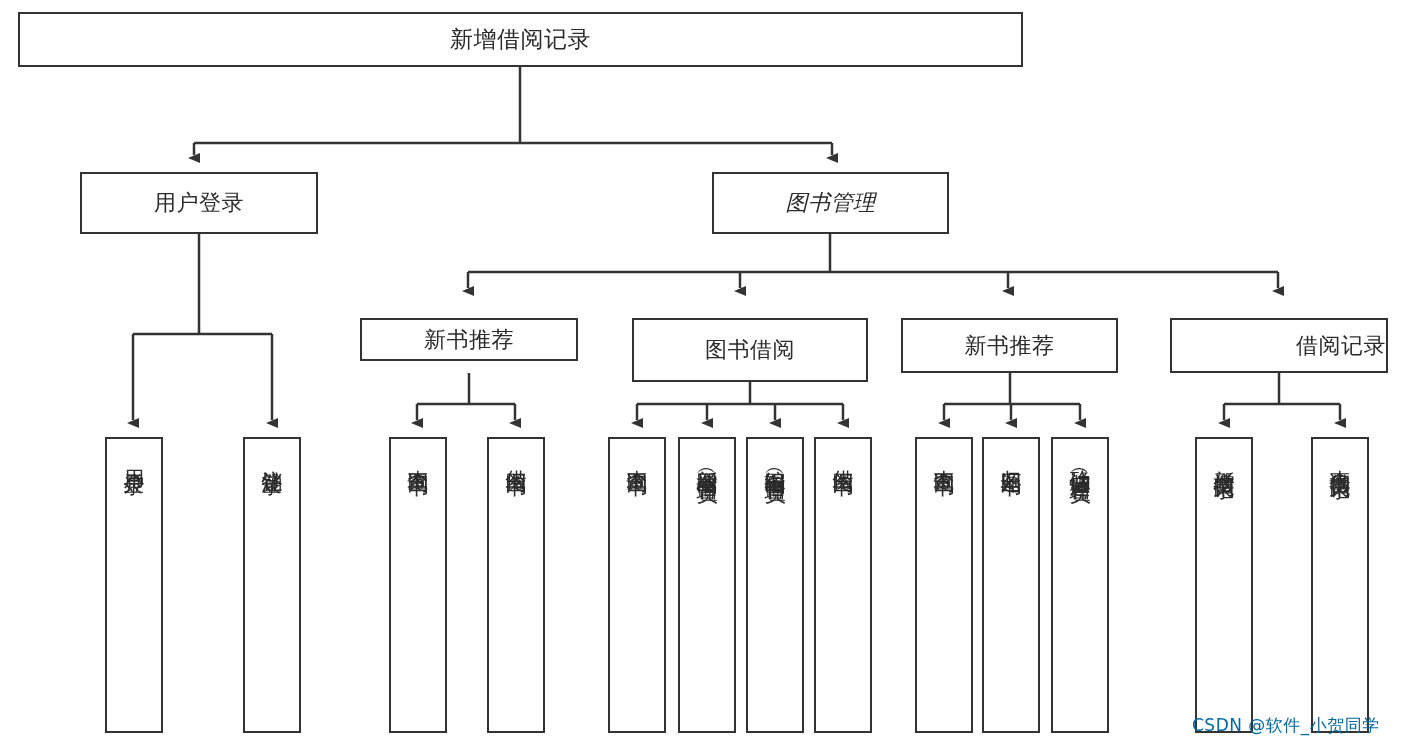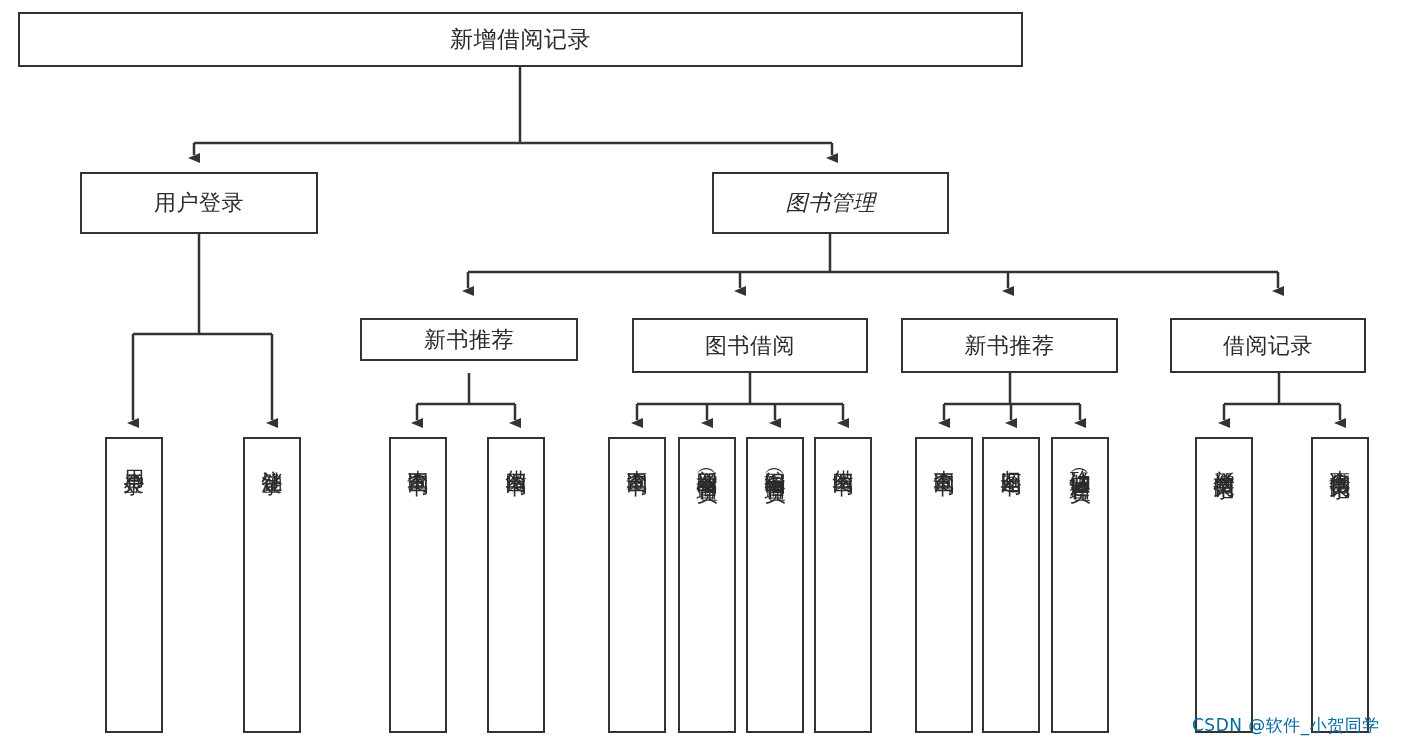--- a/index.html
+++ b/index.html
@@ -126,27 +126,27 @@
   <div class="node" style="left:80px; top:172px; width:238px; height:62px;">
     <span class="label">用户登录</span>
   </div>
   <div class="node" style="left:712px; top:172px; width:237px; height:62px;font-style:italic;">
     <span class="label">图书管理</span>
   </div>
 
   <div class="node" style="left:360px; top:318px; width:218px; height:43px;">
     <span class="label">新书推荐</span>
   </div>
-  <div class="node" style="left:632px; top:318px; width:236px; height:55px;">
+  <div class="node" style="left:632px; top:318px; width:236px; height:64px;">
     <span class="label">图书借阅</span>
   </div>
   <div class="node" style="left:901px; top:318px; width:217px; height:55px;">
     <span class="label">新书推荐</span>
   </div>
-  <div class="node" style="left:1170px; top:318px; width:196px; height:55px;">
+  <div class="node" style="left:1170px; top:318px; width:218px; height:55px;justify-content:flex-end;">
     <span class="label">借阅记录</span>
   </div>
 
   <div class="node vertical" style="left:105px; top:437px; width:58px; height:296px;">
     <span class="label">用户登录</span>
   </div>
   <div class="node vertical" style="left:243px; top:437px; width:58px; height:296px;">
     <span class="label">注销登录</span>
   </div>
 

